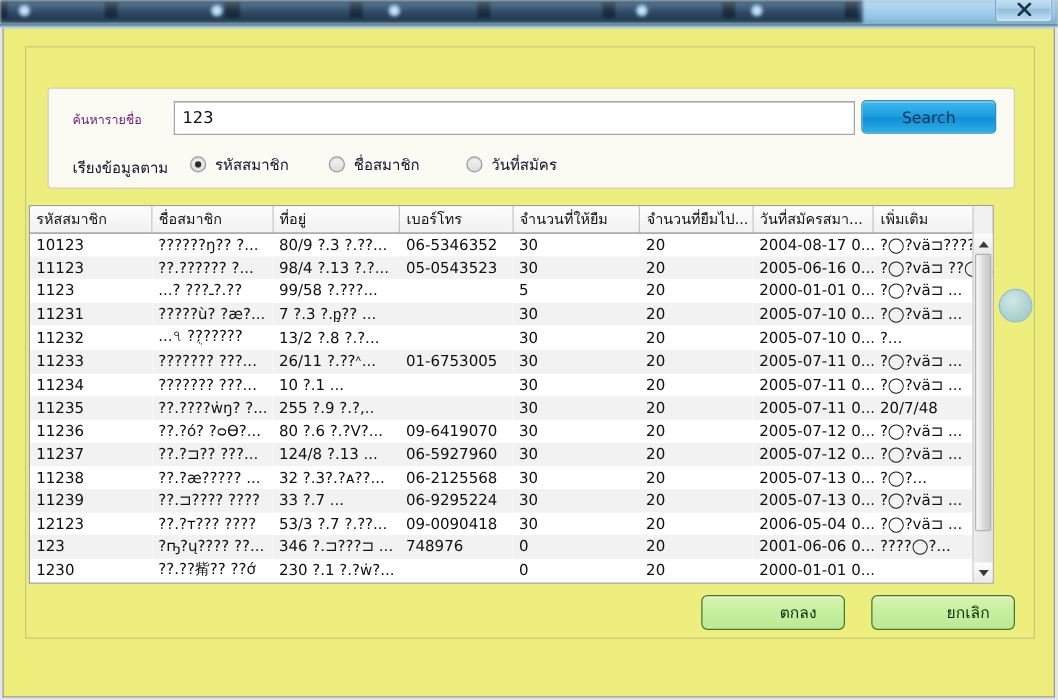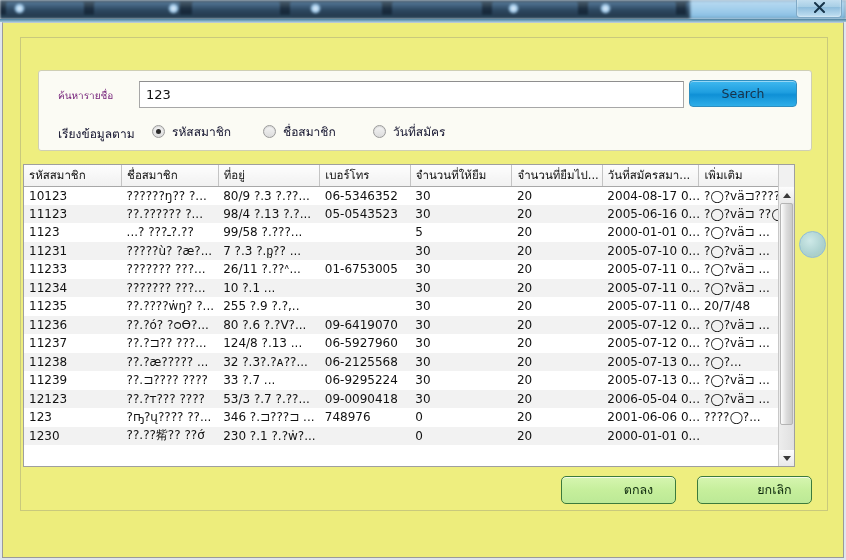--- a/index.html
+++ b/index.html
@@ -357,20 +357,30 @@
                 <td>11231</td>
                 <td>?????ù? ?ӕ?...</td>
                 <td>7 ?.3 ?.ᶈ?? ...</td>
                 <td></td>
                 <td>30</td>
                 <td>20</td>
                 <td>2005-07-10 0...</td>
                 <td>?◯?vä⊐ ...</td>
               </tr>
               <tr>
+                <td>11232</td>
+                <td>...৭ ?ֻ??????</td>
+                <td>13/2 ?.8 ?.?...</td>
+                <td></td>
+                <td>30</td>
+                <td>20</td>
+                <td>2005-07-10 0...</td>
+                <td>?...</td>
+              </tr>
+              <tr>
                 <td>11233</td>
                 <td>??????? ???...</td>
                 <td>26/11 ?.??ᶺ...</td>
                 <td>01-6753005</td>
                 <td>30</td>
                 <td>20</td>
                 <td>2005-07-11 0...</td>
                 <td>?◯?vä⊐ ...</td>
               </tr>
               <tr>

